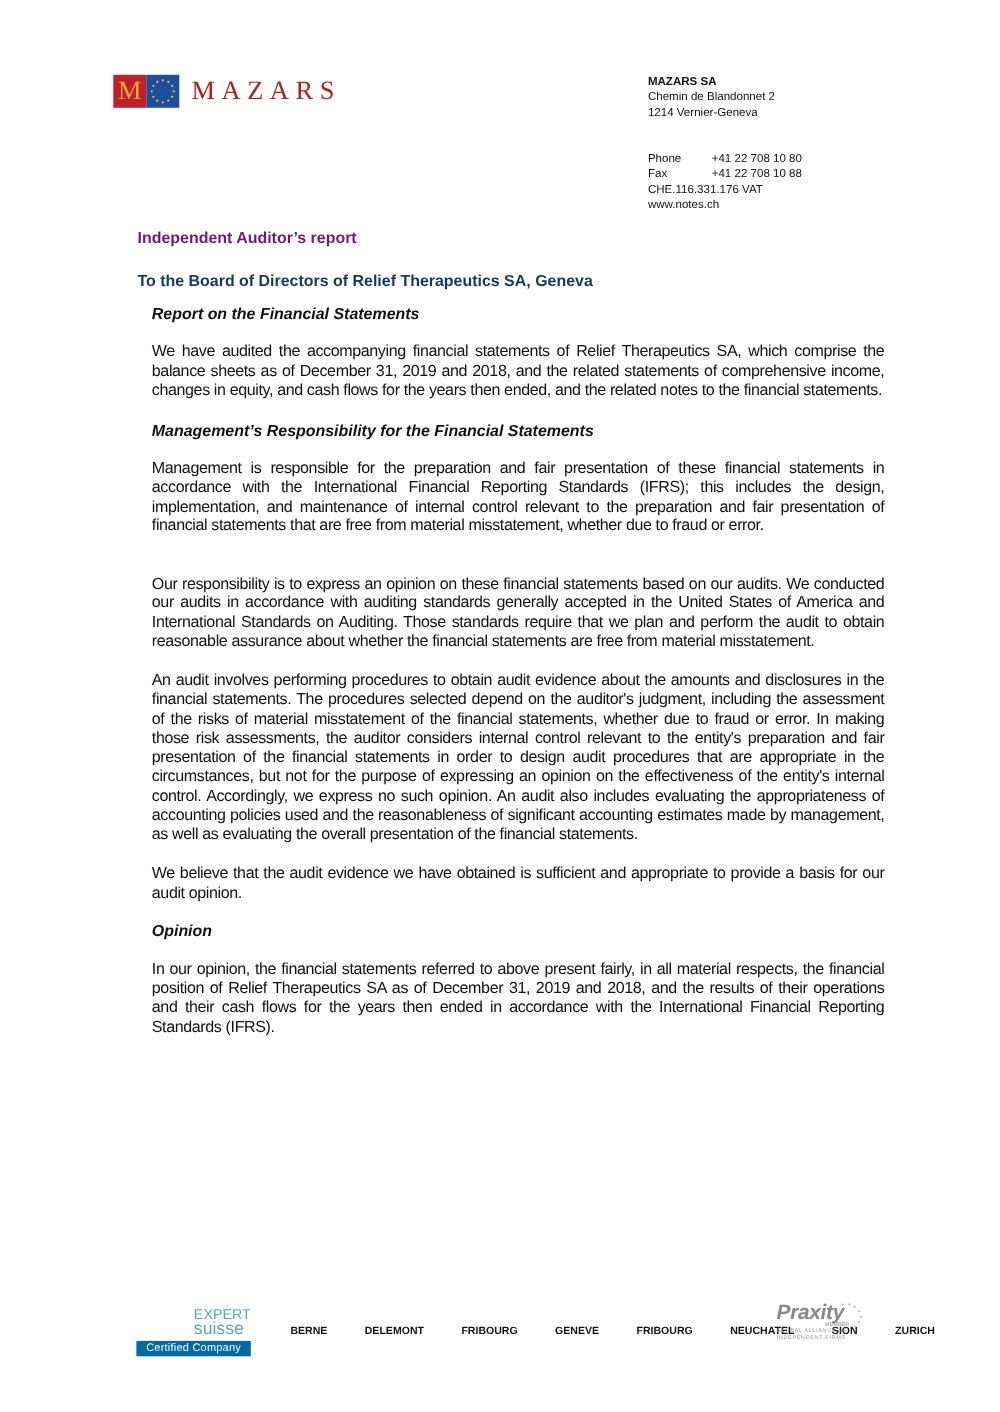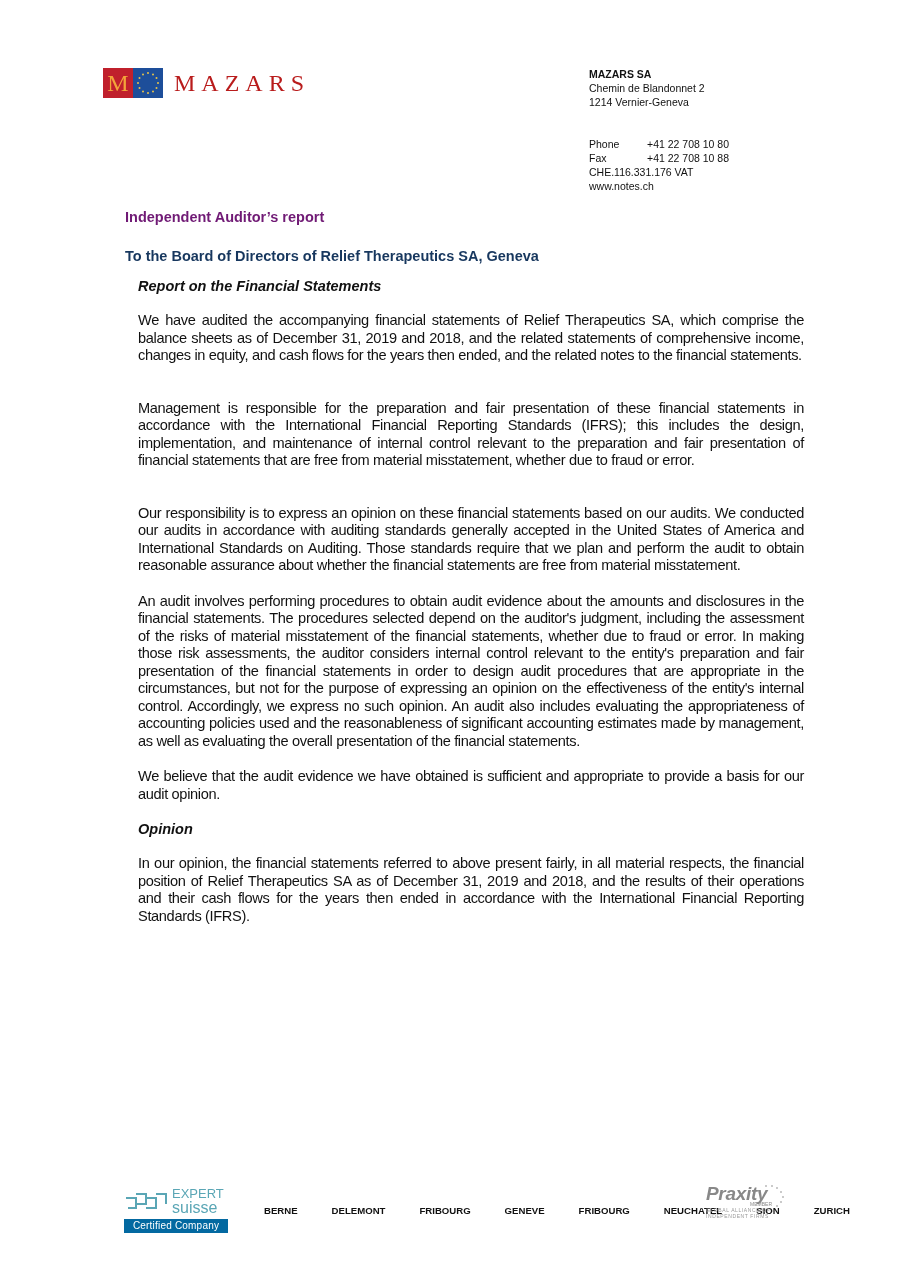--- a/index.html
+++ b/index.html
@@ -16,21 +16,21 @@
   .address .gap { height: 28px; }
   .title1 { position: absolute; left: 125px; top: 209px; font-size: 14.5px; font-weight: bold; color: #701a75; }
   .title2 { position: absolute; left: 125px; top: 248px; font-size: 14.5px; font-weight: bold; color: #17375e; }
   .content { position: absolute; left: 122px; top: 277px; width: 666px; margin-left: 16px; }
   .h { font-size: 14.5px; font-weight: bold; font-style: italic; margin: 0; height: 18px; line-height: 18px; }
   .p { font-size: 14.6px; line-height: 17.5px; text-align: justify; margin: 0; font-family: "Liberation Sans Narrow", "Liberation Sans", sans-serif; letter-spacing: -0.35px; }
   .sp17 { height: 17px; }
   .sp18 { height: 18px; }
   .footer { position: absolute; left: 124px; top: 1186px; width: 660px; height: 48px; }
   .expert { position: absolute; left: 0; top: 0; width: 104px; height: 47px; }
-  .expert .top { display: flex; align-items: center; height: 30px; }
+  .expert .top { display: flex; align-items: flex-end; height: 30px; flex-direction: column; }
   .expert .word { margin-left: 4px; color: #5aa6b5; font-size: 13px; line-height: 13px; }
   .expert .cert { background: #0369a1; color: #fff; font-size: 10px; text-align: center; height: 14px; line-height: 14px; width: 104px; margin-top: 3px; letter-spacing: 0.2px; }
   .cities { position: absolute; left: 119px; top: 19px; display: flex; font-size: 9.6px; font-weight: bold; color: #111; }
   .cities span { margin-right: 13px; padding-left: 21px; }
   .praxity { position: absolute; left: 582px; top: -3px; width: 80px; height: 48px; color: #8a8a8a; }
   .praxity .name { font-size: 19px; font-style: italic; font-weight: bold; color: #888; letter-spacing: -0.3px; }
   .praxity .member { font-size: 5px; text-align: right; width: 66px; margin-top: -4px; color: #888; }
   .praxity .sub { font-size: 5px; line-height: 6px; letter-spacing: 0.6px; color: #999; }
   .praxity .dots { position: absolute; left: 54px; top: 0; }
 </style>
@@ -78,20 +78,21 @@
 </div>
 
 <div class="title1">Independent Auditor’s report</div>
 <div class="title2">To the Board of Directors of Relief Therapeutics SA, Geneva</div>
 
 <div class="content">
   <h3 class="h">Report on the Financial Statements</h3>
   <div class="sp17"></div>
   <p class="p">We have audited the accompanying financial statements of Relief Therapeutics SA, which comprise the balance sheets as of December 31, 2019 and 2018, and the related statements of comprehensive income, changes in equity, and cash flows for the years then ended, and the related notes to the financial statements.</p>
   <div class="sp18"></div>
+  <h3 class="h">Management’s Responsibility for the Financial Statements</h3>
   <div class="sp17"></div>
   <p class="p">Management is responsible for the preparation and fair presentation of these financial statements in accordance with the International Financial Reporting Standards (IFRS); this includes the design, implementation, and maintenance of internal control relevant to the preparation and fair presentation of financial statements that are free from material misstatement, whether due to fraud or error.</p>
   <div class="sp18"></div>
   <div class="sp17"></div>
   <p class="p">Our responsibility is to express an opinion on these financial statements based on our audits. We conducted our audits in accordance with auditing standards generally accepted in the United States of America and International Standards on Auditing. Those standards require that we plan and perform the audit to obtain reasonable assurance about whether the financial statements are free from material misstatement.</p>
   <div class="sp18"></div>
   <p class="p">An audit involves performing procedures to obtain audit evidence about the amounts and disclosures in the financial statements. The procedures selected depend on the auditor's judgment, including the assessment of the risks of material misstatement of the financial statements, whether due to fraud or error. In making those risk assessments, the auditor considers internal control relevant to the entity's preparation and fair presentation of the financial statements in order to design audit procedures that are appropriate in the circumstances, but not for the purpose of expressing an opinion on the effectiveness of the entity's internal control. Accordingly, we express no such opinion. An audit also includes evaluating the appropriateness of accounting policies used and the reasonableness of significant accounting estimates made by management, as well as evaluating the overall presentation of the financial statements.</p>
   <div class="sp18"></div>
   <p class="p">We believe that the audit evidence we have obtained is sufficient and appropriate to provide a basis for our audit opinion.</p>
   <div class="sp17"></div>

